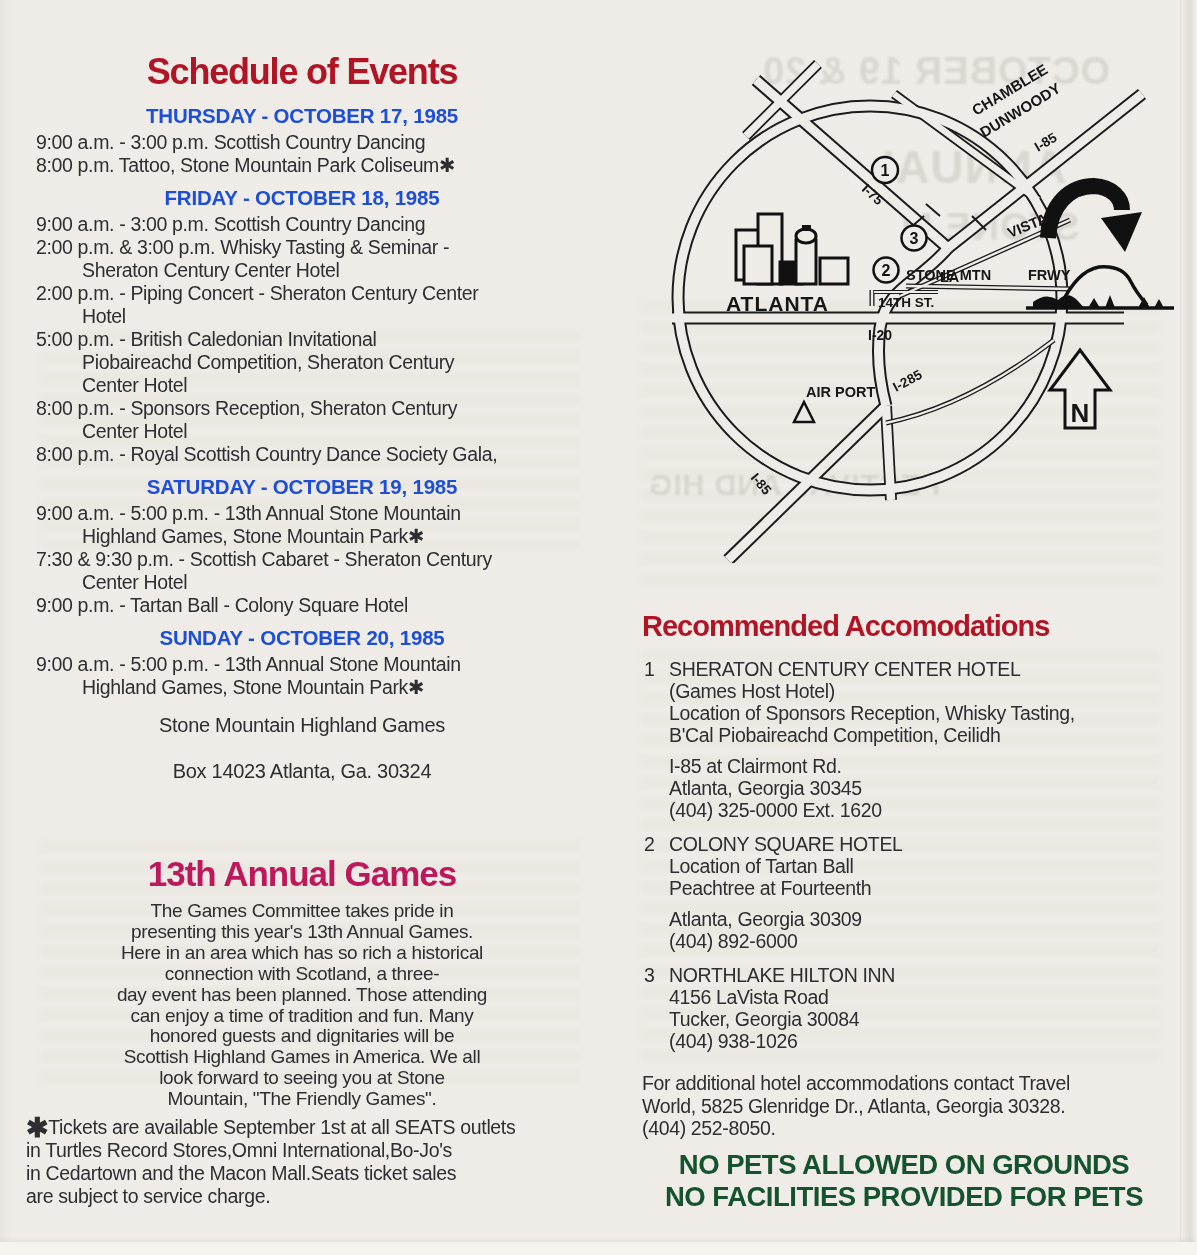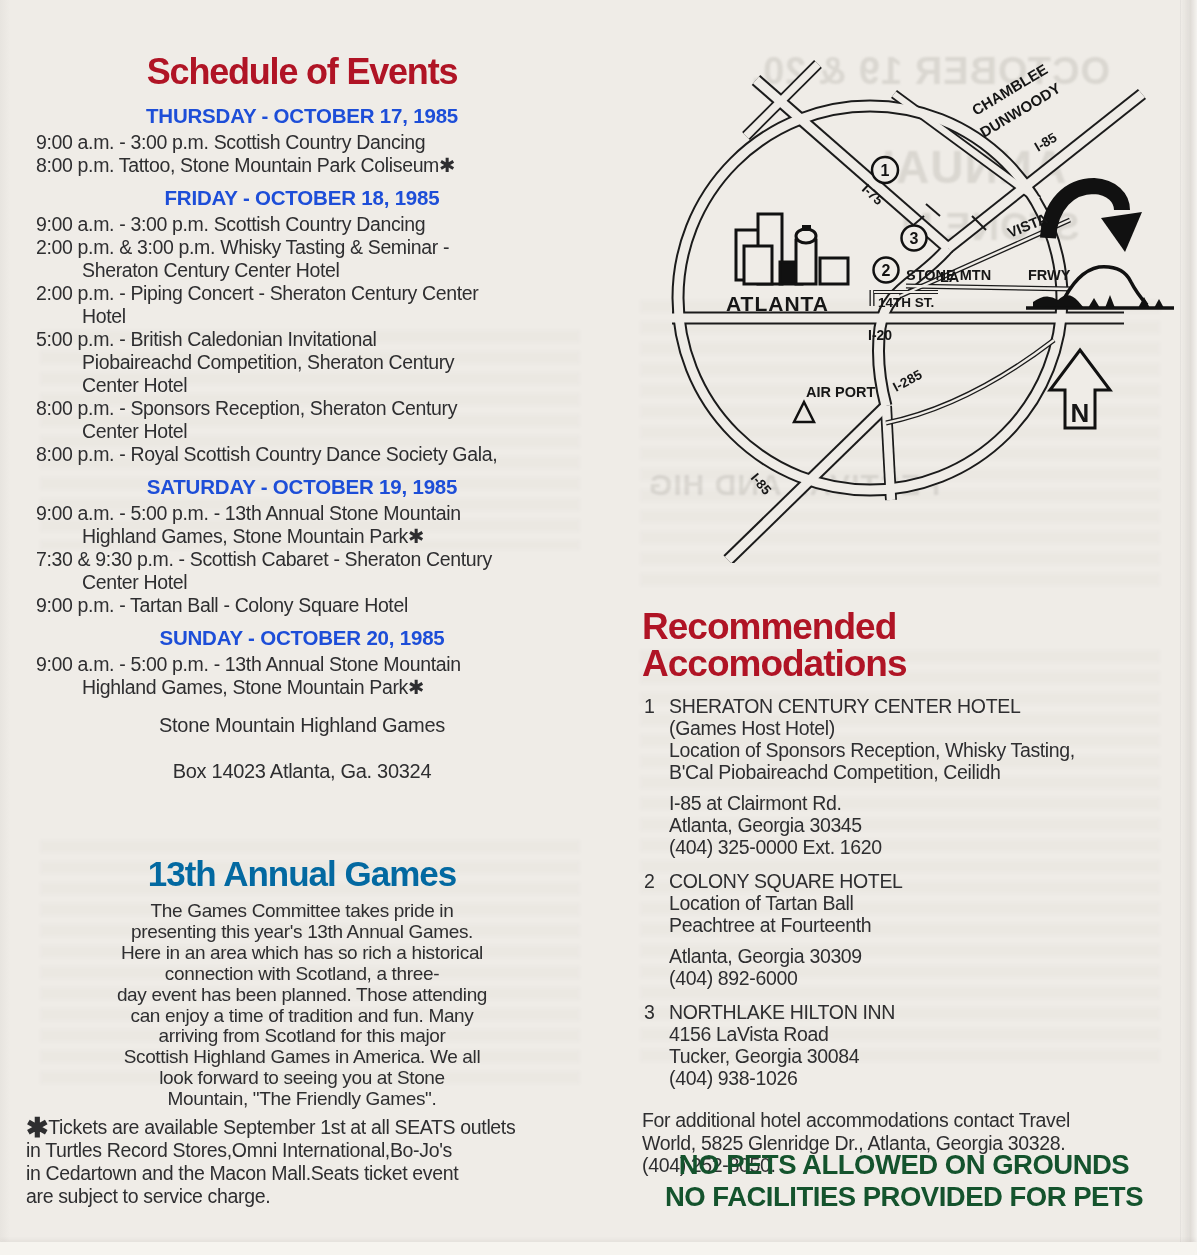--- a/index.html
+++ b/index.html
@@ -22,32 +22,32 @@
   .left-col{position:absolute;left:36px;top:52px;width:532px;z-index:2;}
   h1.sched{font-size:36px;line-height:40px;font-weight:bold;text-align:center;
     color:#b01425;letter-spacing:-1.2px;margin:0 0 12px 0;}
   .day-h{font-size:20.5px;font-weight:bold;color:#1d4ed8;text-align:center;
     margin:9px 0 3px 0;letter-spacing:-0.2px;}
   .ev{font-size:19.5px;line-height:23px;letter-spacing:-0.35px;}
   .ev.cont{padding-left:46px;}
   .org1{text-align:center;margin-top:15px;font-size:20px;letter-spacing:-0.3px;}
   .org2{text-align:center;margin-top:23px;font-size:20px;letter-spacing:-0.3px;}
   h2.annual{font-size:35px;line-height:38px;font-weight:bold;text-align:center;
-    color:#0369a1;letter-spacing:-1px;margin:72px 0 8px 0;}
+    color:#be185d;letter-spacing:-1px;margin:72px 0 8px 0;}
   .para{font-size:19px;line-height:20.9px;text-align:center;letter-spacing:-0.35px;}
   
   .note{position:absolute;left:26px;top:1116px;width:575px;z-index:2;
     font-size:19.5px;line-height:23px;letter-spacing:-0.35px;}
   .big-ast{font-size:27px;font-weight:bold;vertical-align:-3px;line-height:10px;}
   
   .map-wrap{position:absolute;left:618px;top:58px;width:579px;height:505px;z-index:1;}
   .map-wrap svg{display:block;}
   
   .right-col{position:absolute;left:642px;top:608px;width:515px;z-index:2;}
-  h2.accom{font-size:37px;line-height:37px;font-weight:bold;color:#b01425;
+  h2.accom{font-size:29px;line-height:37px;font-weight:bold;color:#b01425;
     letter-spacing:-1px;margin:0 0 13px 0;}
   .hotel{position:relative;padding-left:27px;margin-bottom:12px;
     font-size:19.5px;line-height:22px;letter-spacing:-0.35px;}
   .hnum{position:absolute;left:2px;top:0;}
   .haddr{margin-top:9px;}
   .accom-footer{font-size:19.5px;line-height:22.5px;letter-spacing:-0.35px;margin-top:20px;}
   .nopets{position:absolute;left:634px;top:1149px;width:540px;z-index:2;
     text-align:center;font-size:27.5px;line-height:32px;font-weight:bold;
     color:#14532d;letter-spacing:-0.5px;}
   
@@ -116,33 +116,33 @@
   <div class="org2">Box 14023 Atlanta, Ga. 30324</div>
 
   <h2 class="annual">13th Annual Games</h2>
   <div class="para">
     <div>The Games Committee takes pride in</div>
     <div>presenting this year's 13th Annual Games.</div>
     <div>Here in an area which has so rich a historical</div>
     <div>connection with Scotland, a three-</div>
     <div>day event has been planned. Those attending</div>
     <div>can enjoy a time of tradition and fun. Many</div>
-    <div>arriving from Scotland for this major</div>
+    <div>honored guests and dignitaries will be</div>
     <div>Scottish Highland Games in America. We all</div>
     <div>look forward to seeing you at Stone</div>
     <div>Mountain, "The Friendly Games".</div>
   </div>
 </div>
 
 <div class="note">
   <div>
     <span class="big-ast">✱</span><span>Tickets are available September 1st at all SEATS outlets</span>
   </div>
   <div>in Turtles Record Stores,Omni International,Bo-Jo's</div>
-  <div>in Cedartown and the Macon Mall.Seats ticket event</div>
+  <div>in Cedartown and the Macon Mall.Seats ticket sales</div>
   <div>are subject to service charge.</div>
 </div>
 
 <div class="map-wrap">
 <svg width="579" height="505" viewBox="0 0 579 505" xmlns="http://www.w3.org/2000/svg">
   <defs>
     <path id="rd-i75" d="M138,22 L330,190"></path>
     <path id="rd-tl" d="M200,6 L128,78"></path>
     <path id="rd-i85n" d="M330,190 L524,36"></path>
     <path id="rd-cham" d="M276,36 L420,142"></path>

